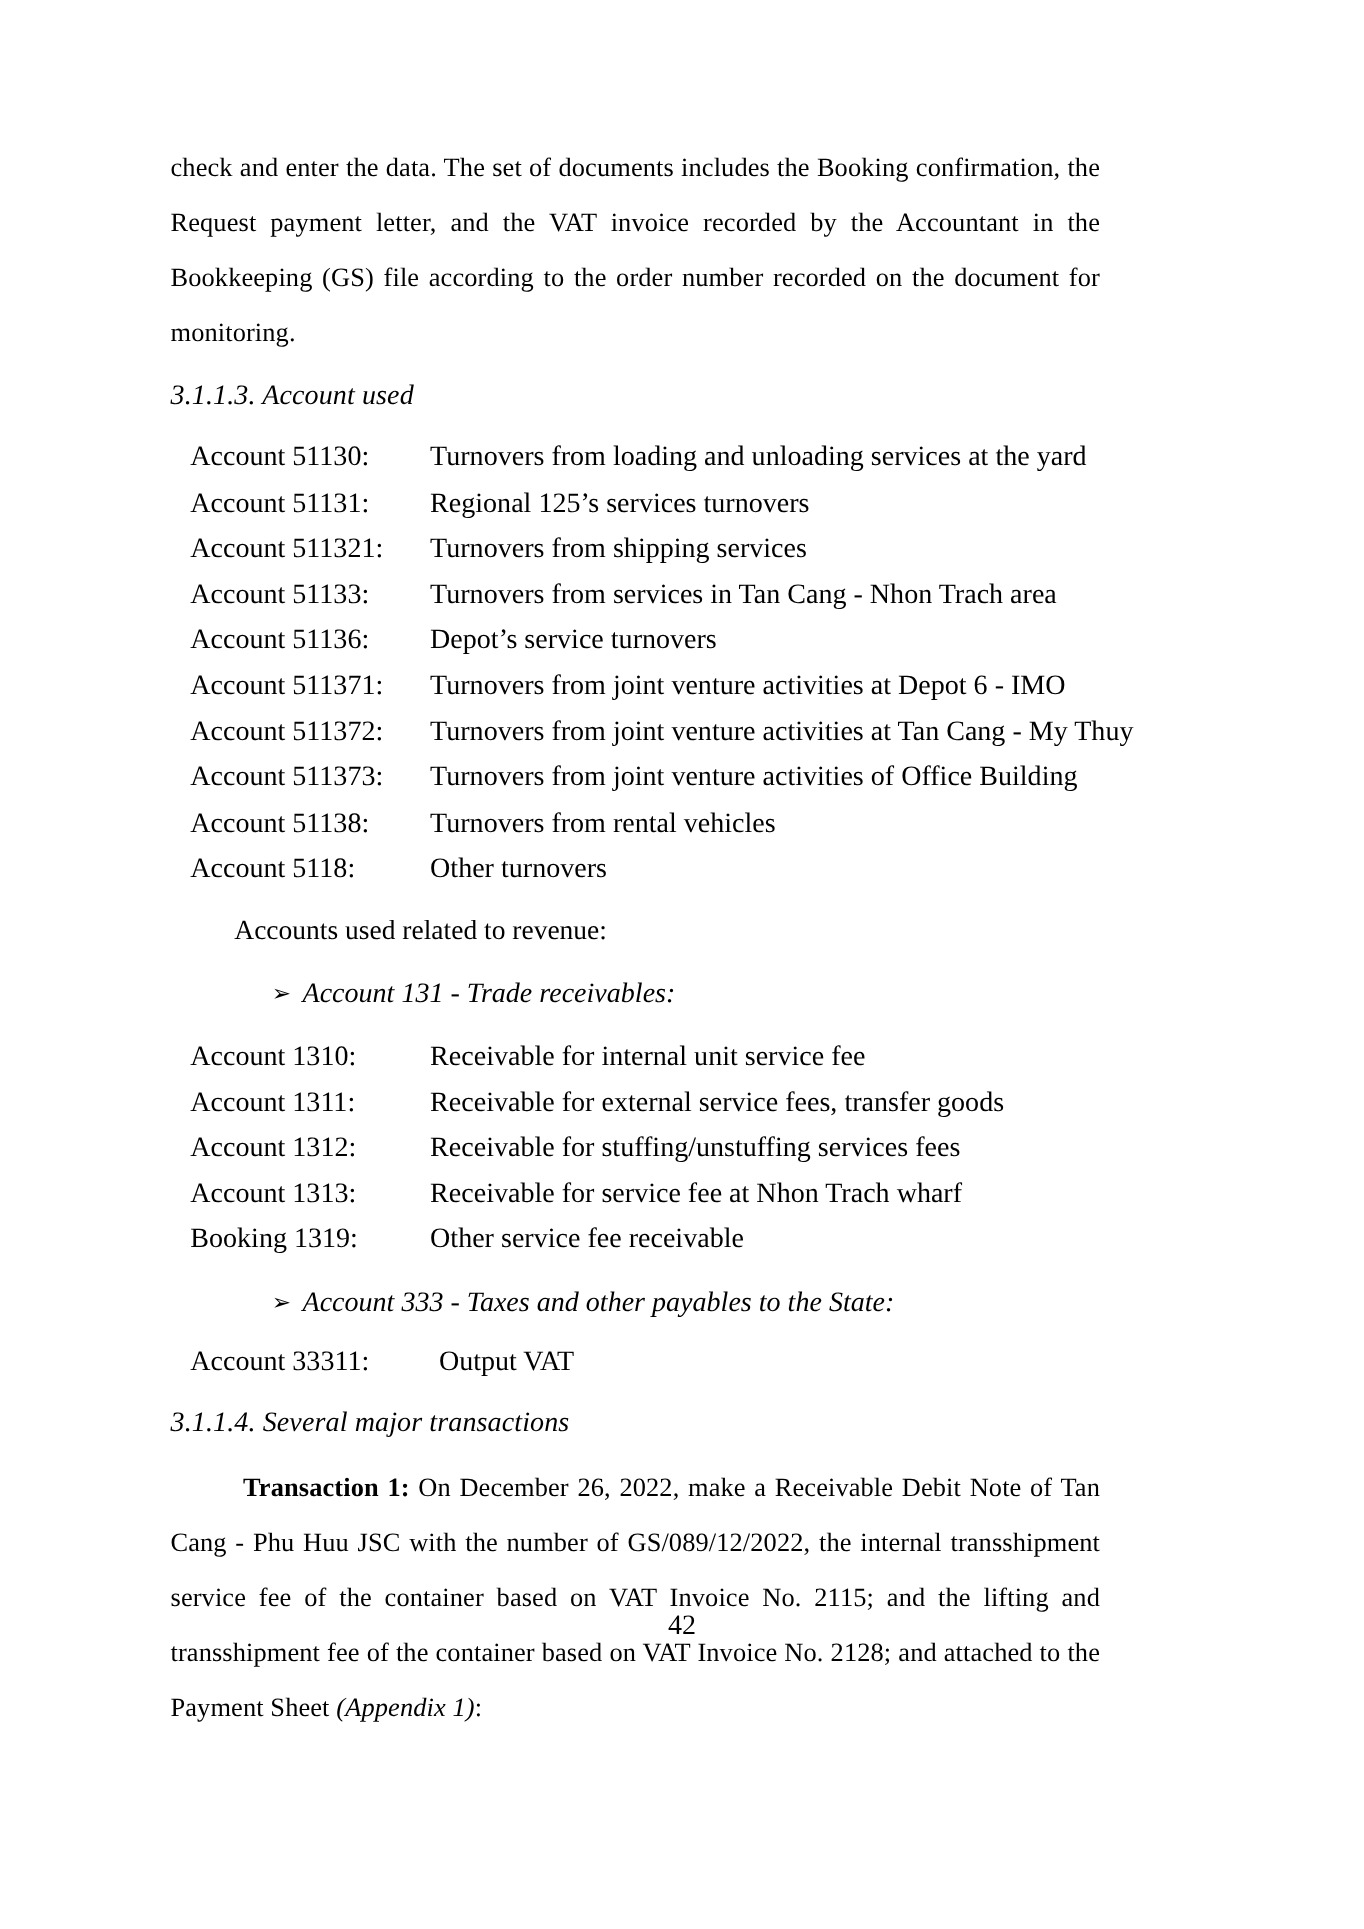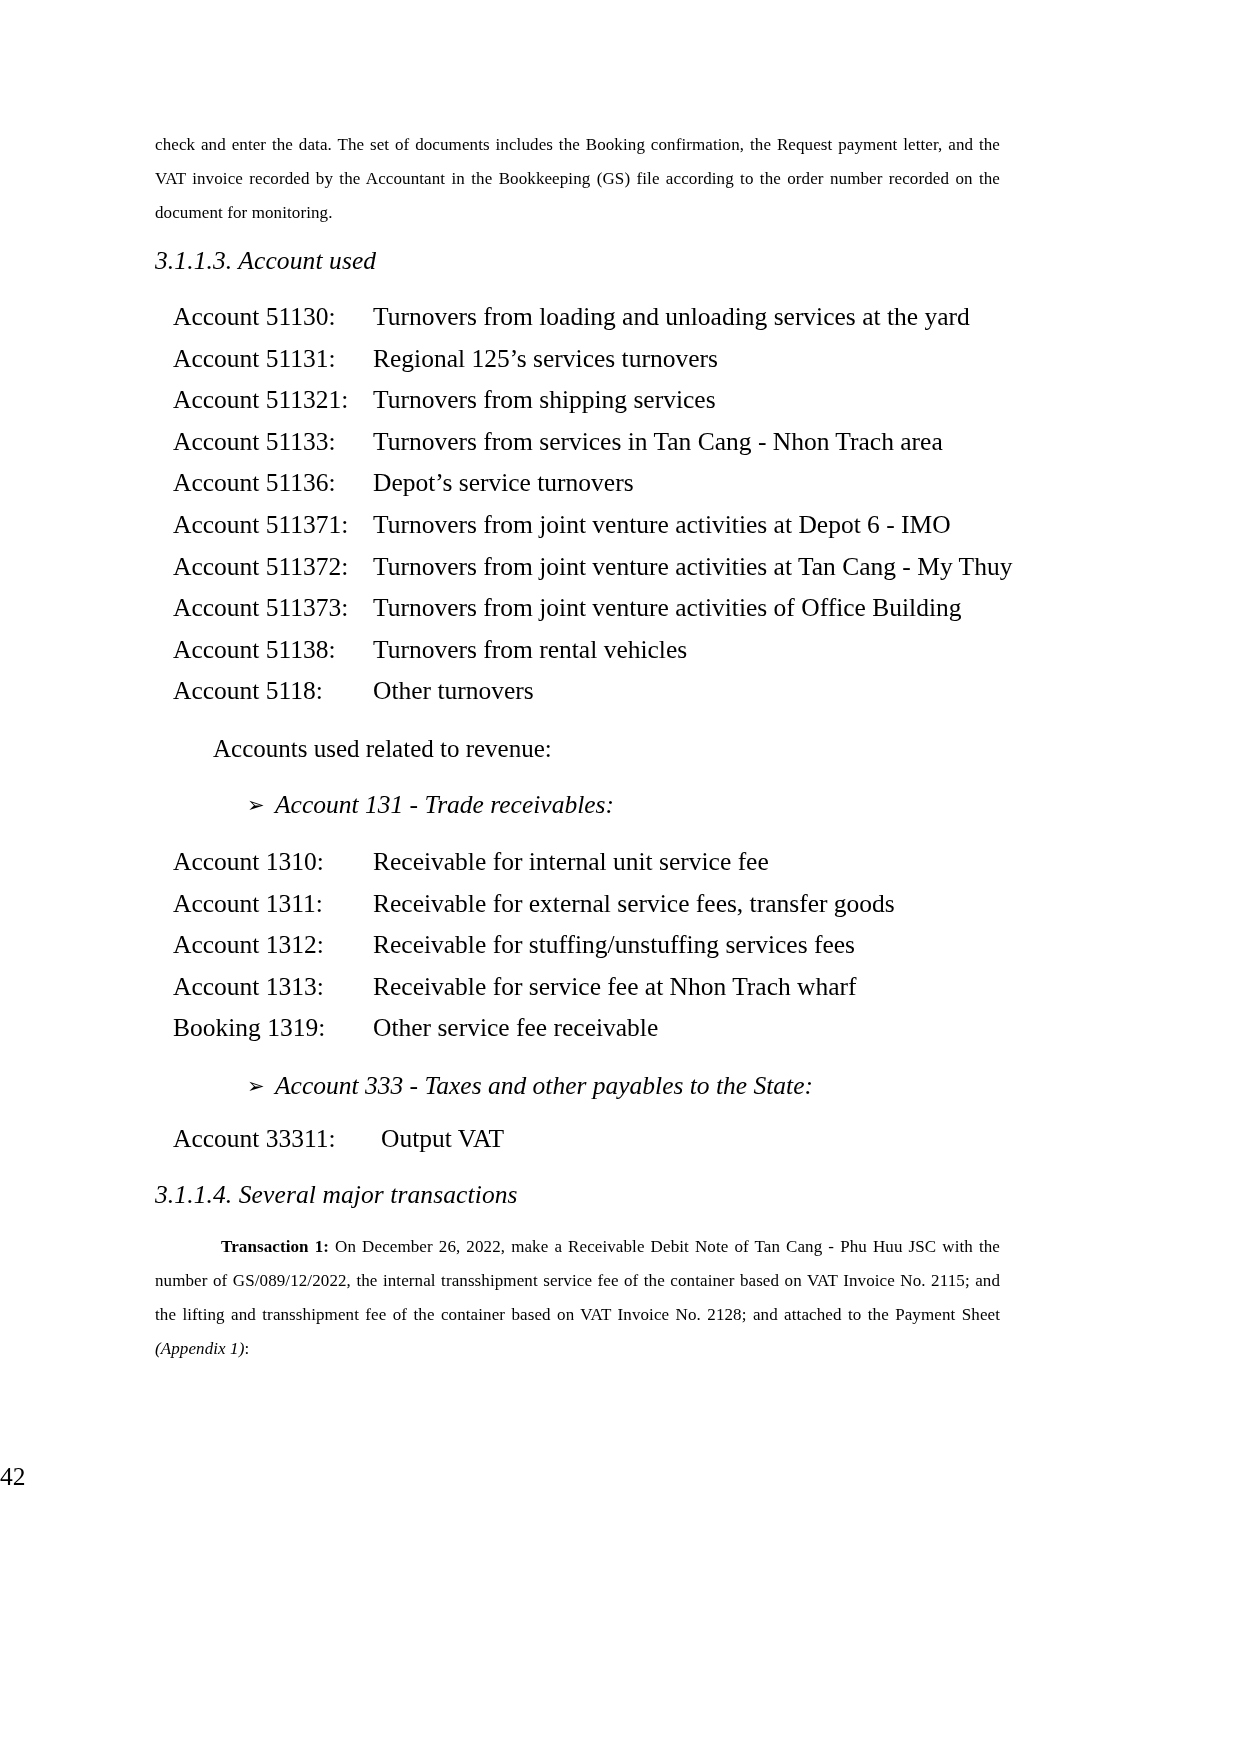--- a/index.html
+++ b/index.html
@@ -24,22 +24,22 @@
     box-sizing: border-box;
     padding: 128px 150px 60px 155px;
   }
 
   .content {
     width: 845px;
   }
 
   
   .para {
-    font-size: 17px;
-    line-height: 34px;
+    font-size: 24px;
+    line-height: 50px;
     text-align: justify;
     text-justify: inter-word;
     margin: 0;
     letter-spacing: 0.1px;
   }
   .para.first-indent {
     text-indent: 66px;
   }
 
   .heading {
@@ -80,20 +80,21 @@
     align-items: flex-start;
     padding-left: 18px;
   }
   .acct-code {
     flex: 0 0 200px;
     white-space: nowrap;
   }
   .acct-desc {
     flex: 1 1 auto;
     white-space: nowrap;
+    margin-left: 18px;
   }
   .acct-row.wide .acct-code {
     flex-basis: 208px;
   }
 
   
   .bullet-row {
     display: flex;
     align-items: baseline;
     padding-left: 92px;
@@ -119,20 +120,21 @@
   .sp-12 { height: 12px; }
   .bi { font-weight: bold; }
   .it { font-style: italic; }
 
   
   .page-number {
     position: absolute;
     left: 0;
     right: 0;
     top: 1462px;
+    text-align: center;
     font-size: 25.5px;
     line-height: 30px;
   }
 </style>
 </head>
 <body>
 
 <div class="page">
   <div class="content">
 

